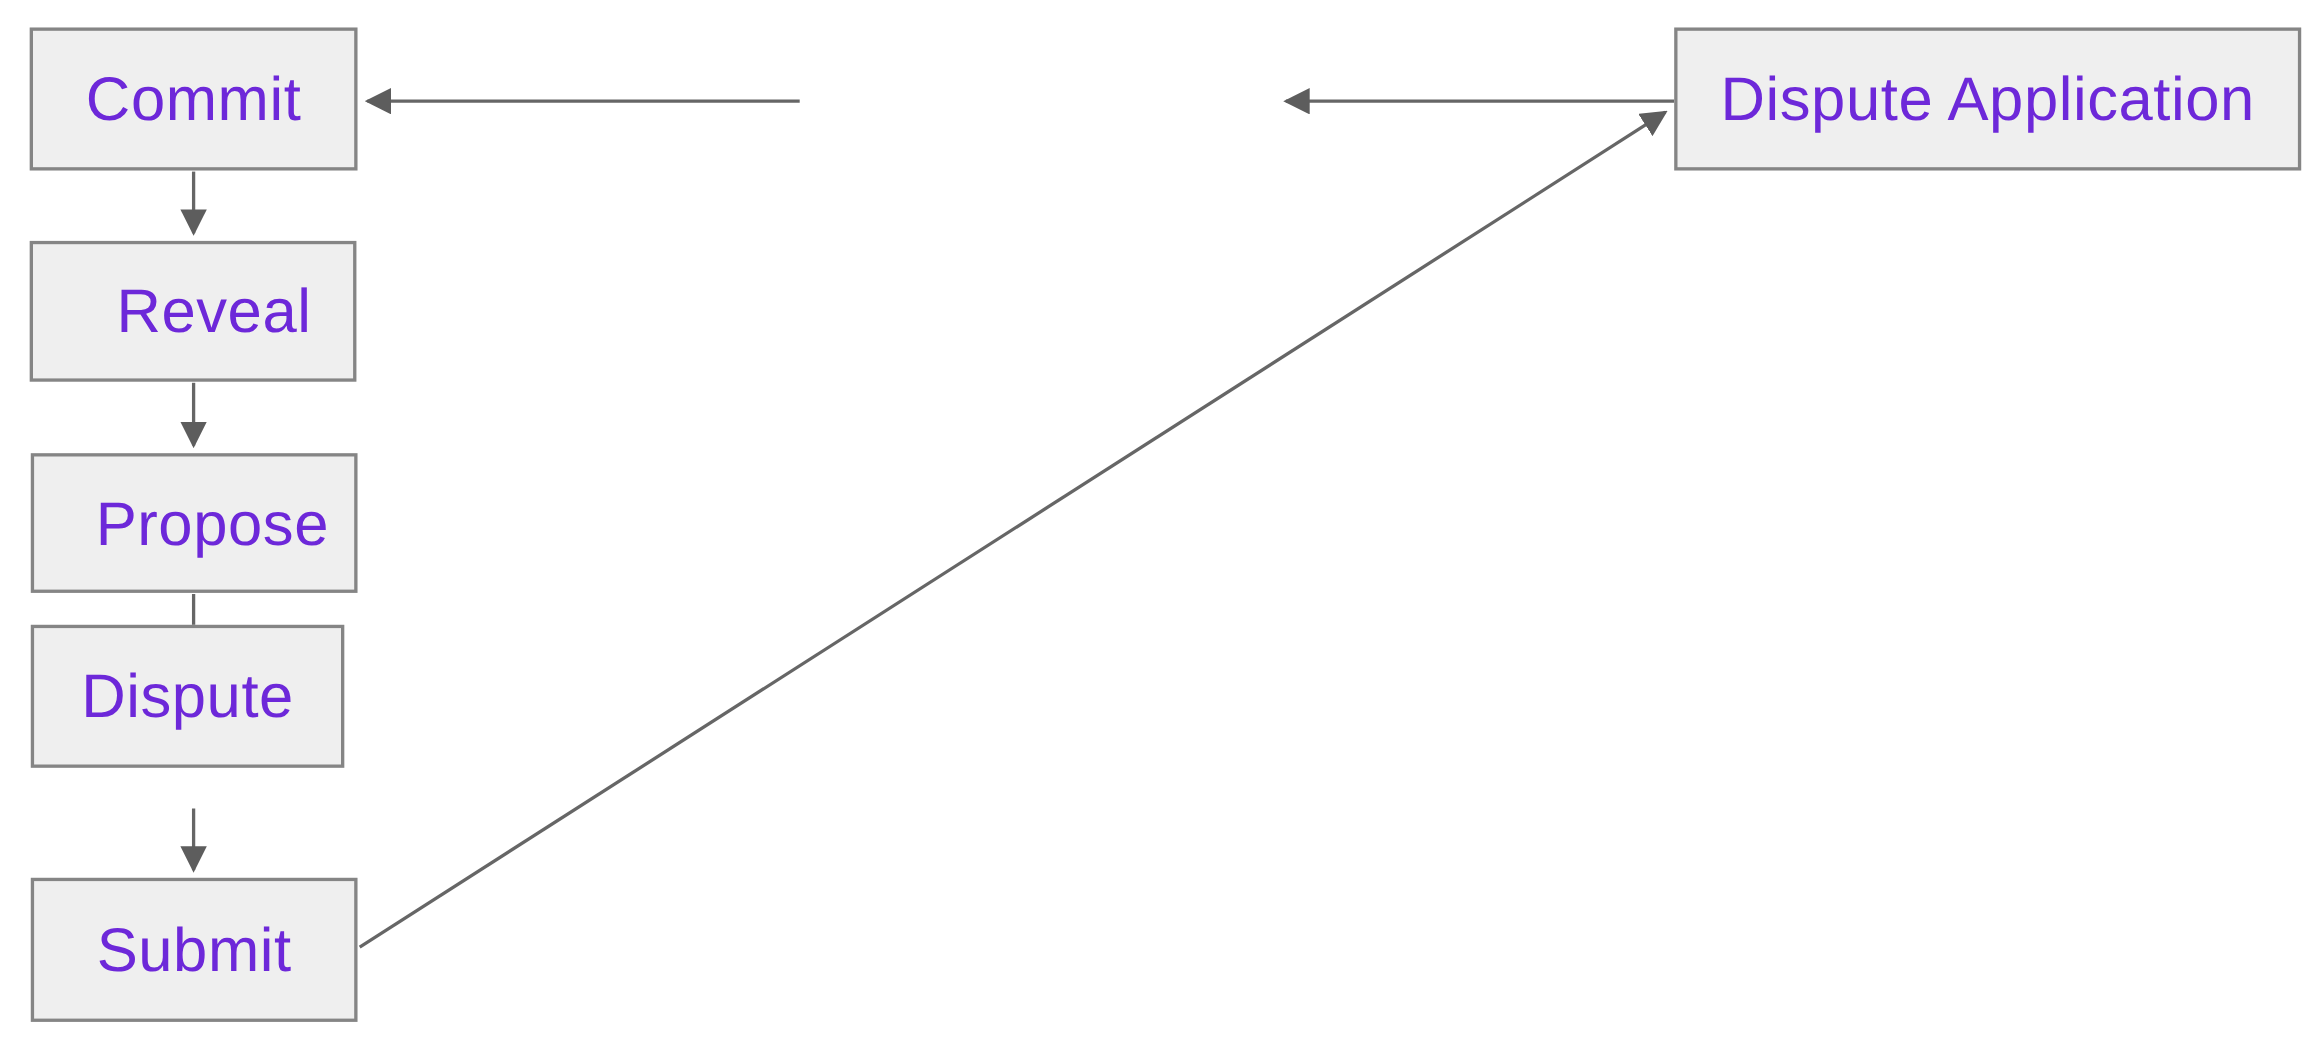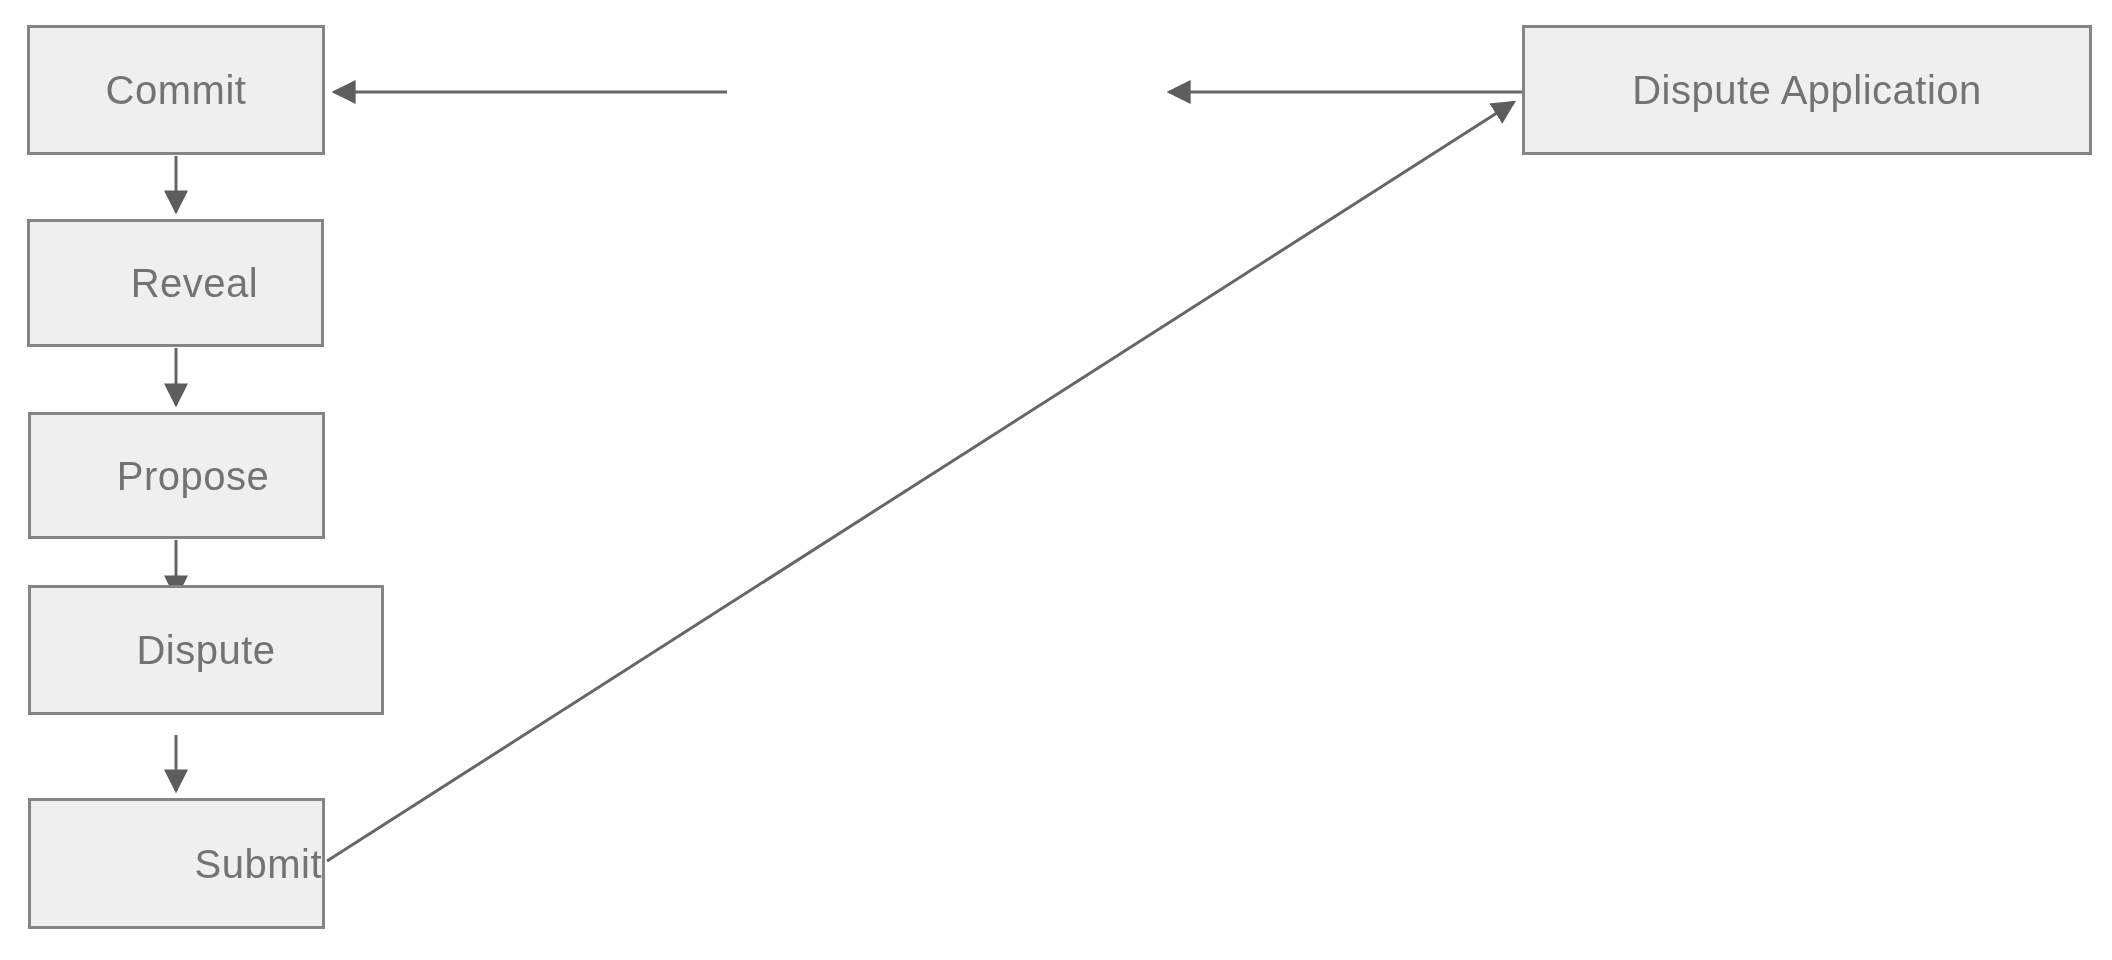--- a/index.html
+++ b/index.html
@@ -26,23 +26,23 @@
   .node {
     position: absolute;
     box-sizing: border-box;
     display: flex;
     align-items: center;
     justify-content: center;
     border: 3px solid #858585;
     background: #efefef;
   }
   .node-label {
-    font-size: 40px;
+    font-size: 56px;
     line-height: 1.1;
-    color: #737373;
+    color: #6d28d9;
     white-space: nowrap;
     letter-spacing: 0.5px;
   }
 </style>
 </head>
 <body>
 
 <div id="canvas">
   <svg id="edges" xmlns="http://www.w3.org/2000/svg">
       <defs>
@@ -60,22 +60,22 @@
     </svg>
 <div class="node" style="left: 27px; top: 25px; width: 298px; height: 130px;">
       <span class="node-label">Commit</span>
     </div>
     <div class="node" style="left: 27px; top: 219px; width: 297px; height: 128px; padding-left: 38px;">
       <span class="node-label">Reveal</span>
     </div>
     <div class="node" style="left: 28px; top: 412px; width: 297px; height: 127px; padding-left: 33px;">
       <span class="node-label">Propose</span>
     </div>
-    <div class="node" style="left: 28px; top: 585px; width: 356px; height: 130px;">
+    <div class="node" style="left: 28px; top: 568px; width: 285px; height: 130px;">
       <span class="node-label">Dispute</span>
     </div>
-    <div class="node" style="left: 28px; top: 798px; width: 297px; height: 131px; justify-content: flex-end;">
+    <div class="node" style="left: 28px; top: 798px; width: 297px; height: 131px;">
       <span class="node-label">Submit</span>
     </div>
     <div class="node" style="left: 1522px; top: 25px; width: 570px; height: 130px;">
       <span class="node-label">Dispute Application</span>
     </div>
   </div>
 
 </body></html>

